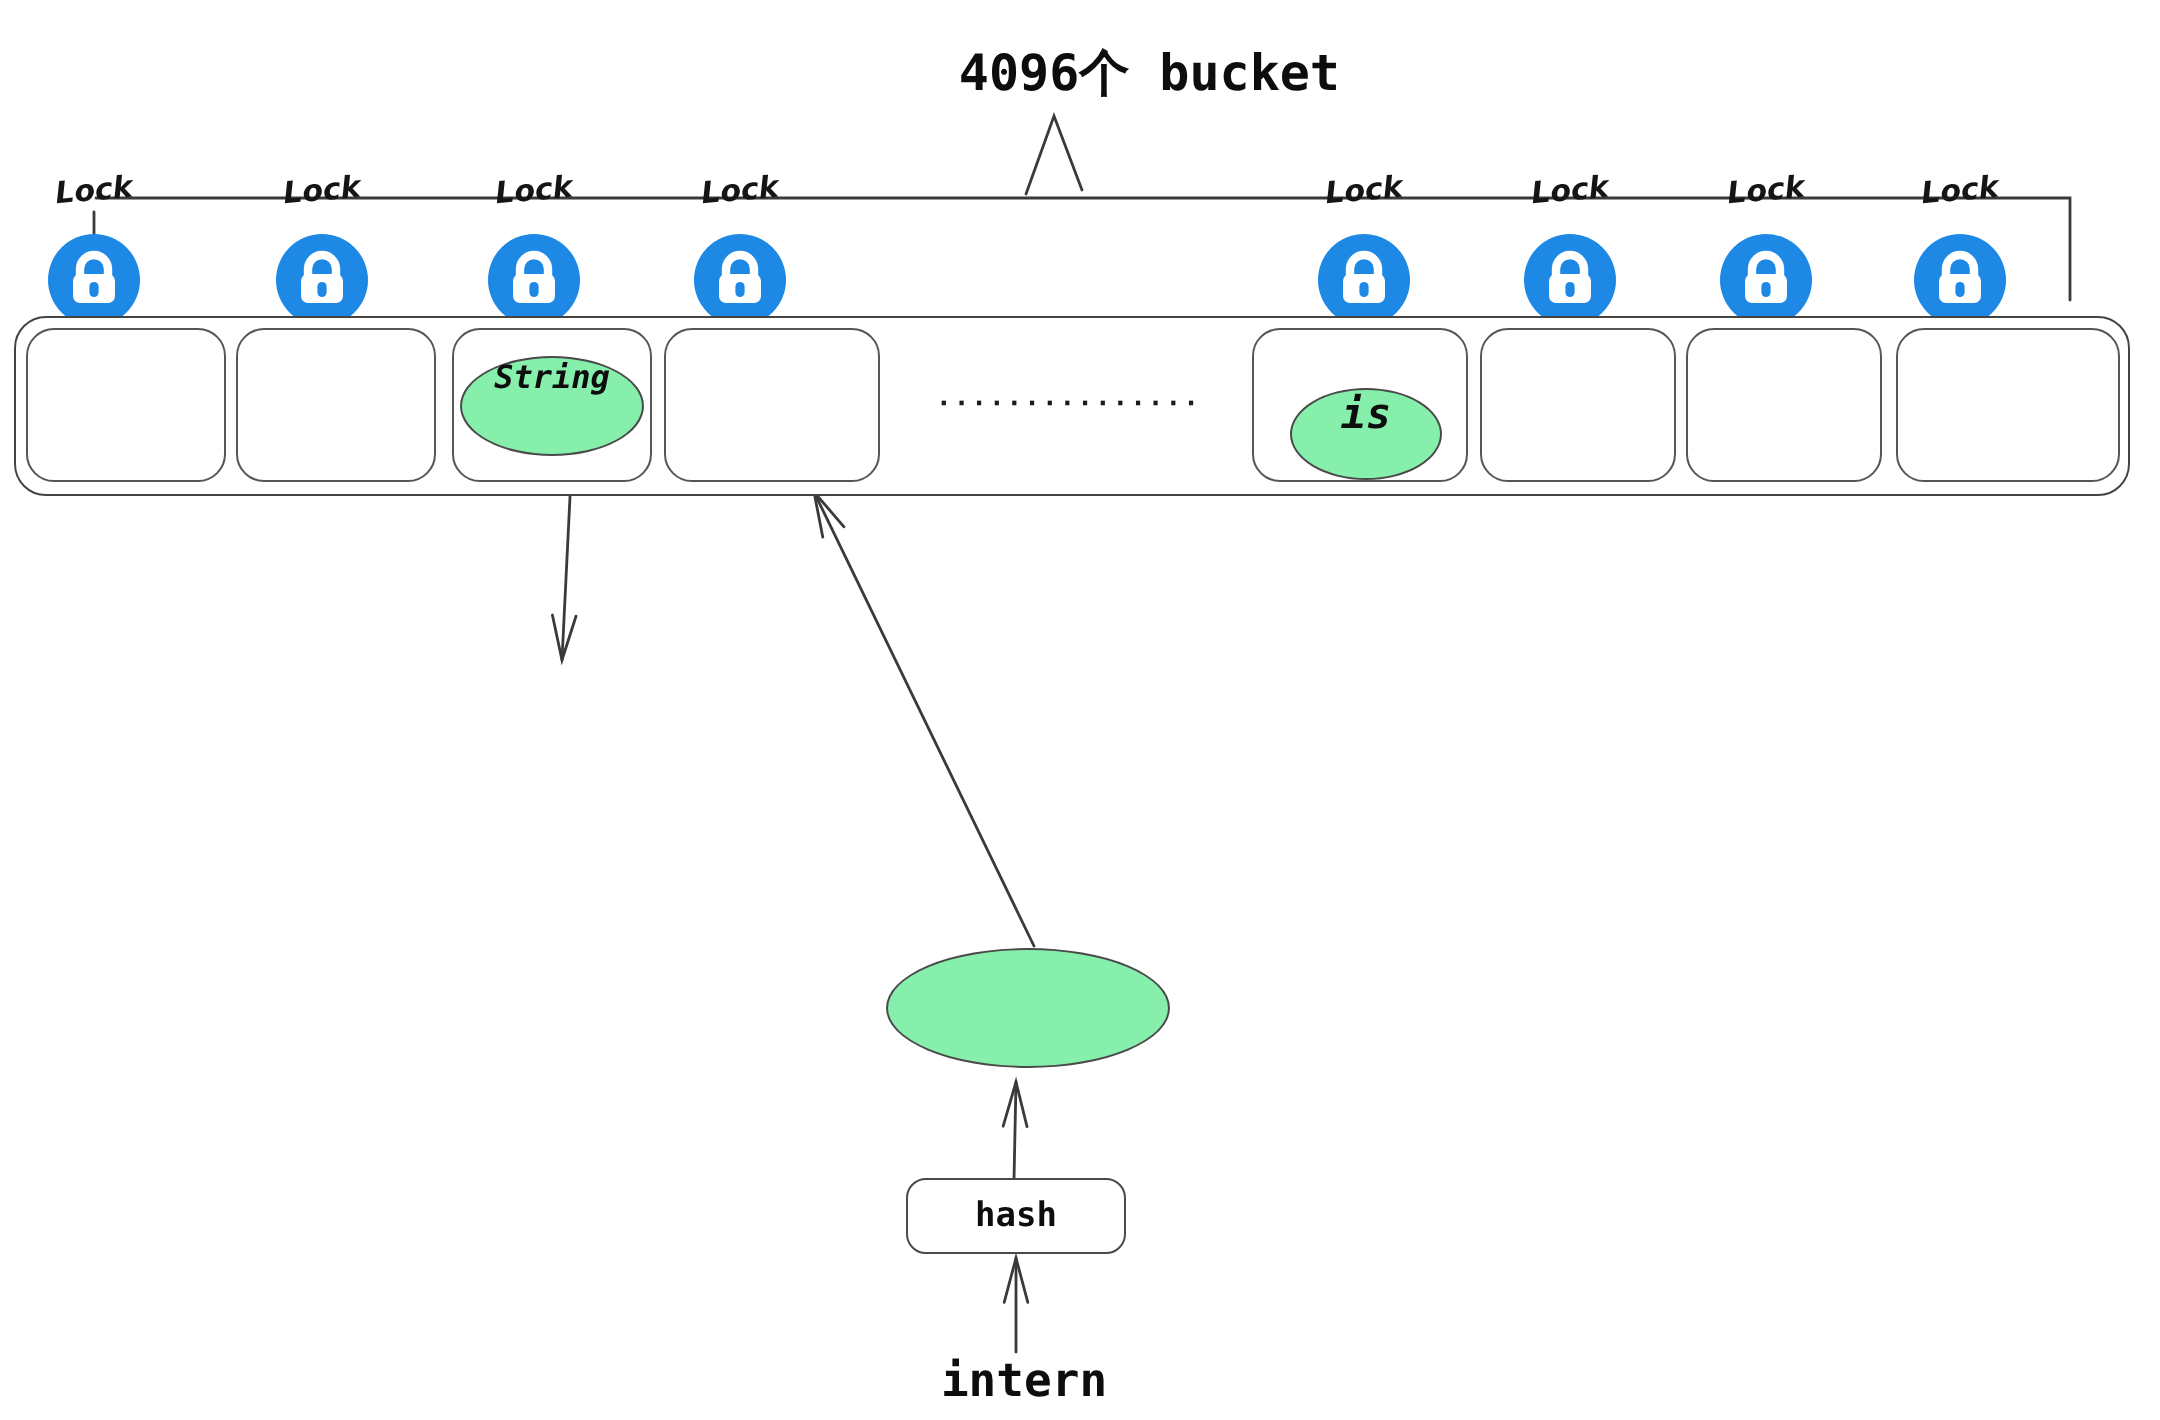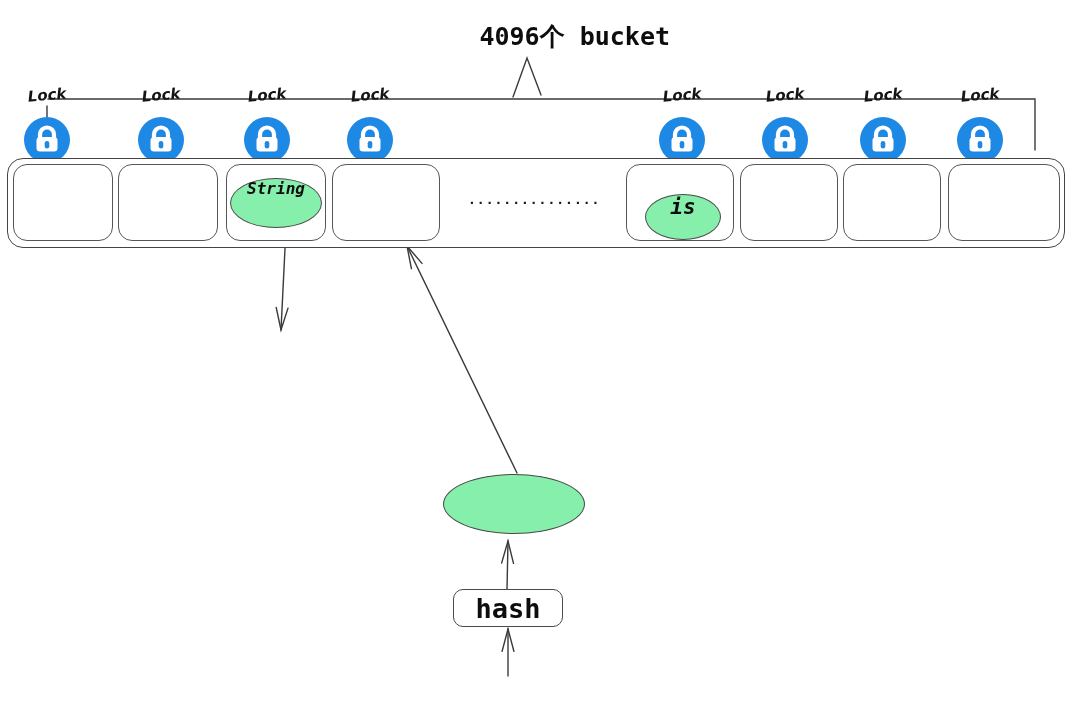--- a/index.html
+++ b/index.html
@@ -132,17 +132,18 @@
       <div class="abs bucket" style="left: 843px; top: 164px; width: 98px; height: 77px;"></div>
       <div class="abs bucket" style="left: 948px; top: 164px; width: 112px; height: 77px;"></div>
     </div>
 
   <div class="abs dots" style="left:468px;top:191px;width:120px;height:24px;">···············</div>
 
 
   <div class="abs ellipse" style="left:443px;top:474px;width:142px;height:60px;"></div>
 
   <div class="abs hash-box" style="left:453px;top:589px;width:110px;height:38px;">
-    <span class="node-text" style="font-size:27px;">hash</span>
+    <span class="node-text" style="font-size:17px;">hash</span>
   </div>
 
+  <div class="abs node-text" style="left:452px;top:678px;width:120px;text-align:center;font-size:23px;">intern</div>
 
 </div>
 
 </body></html>

